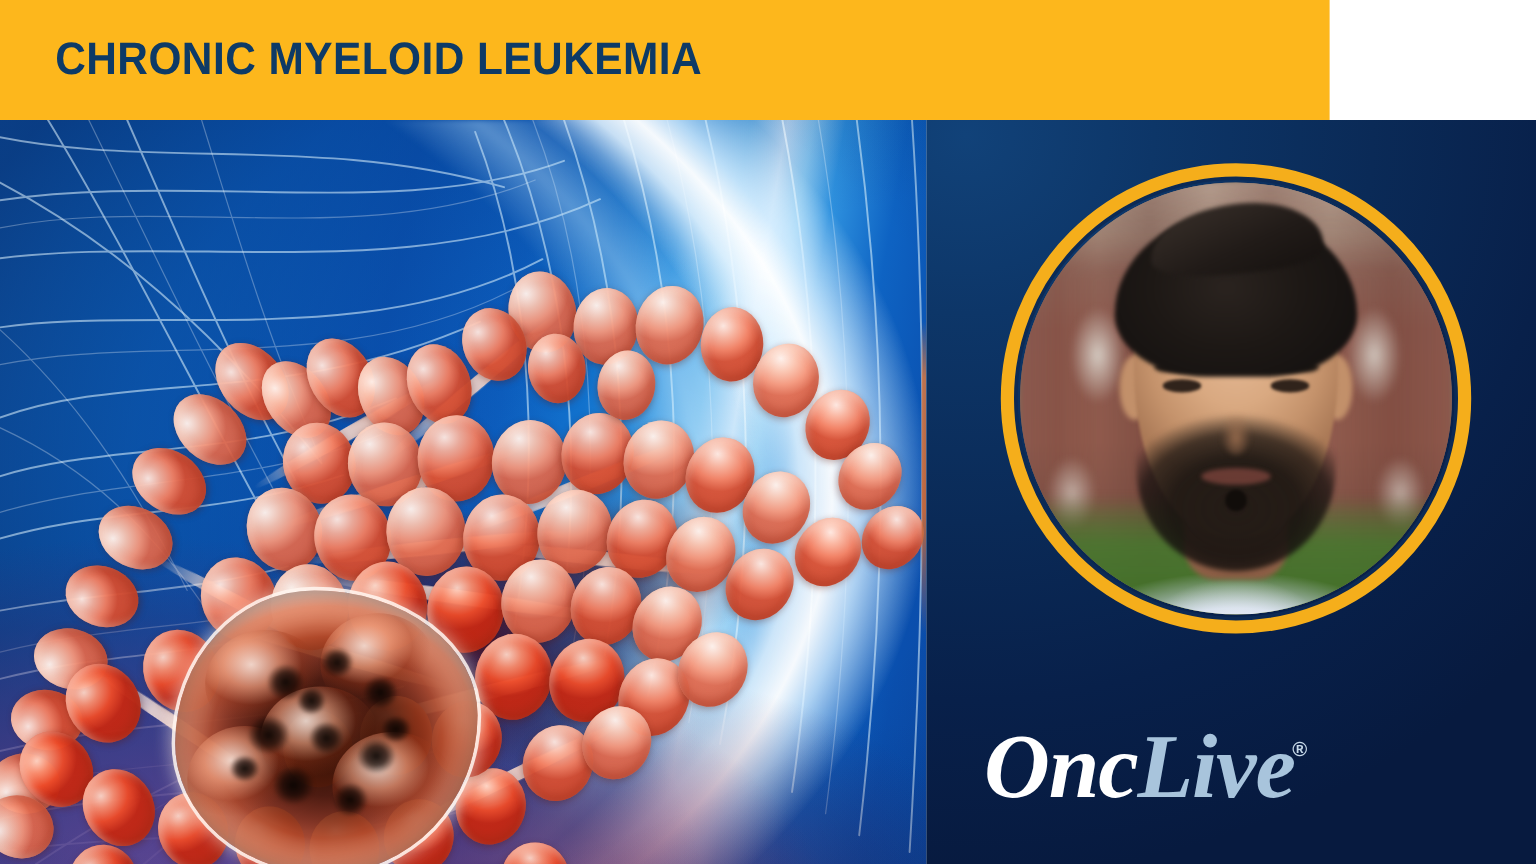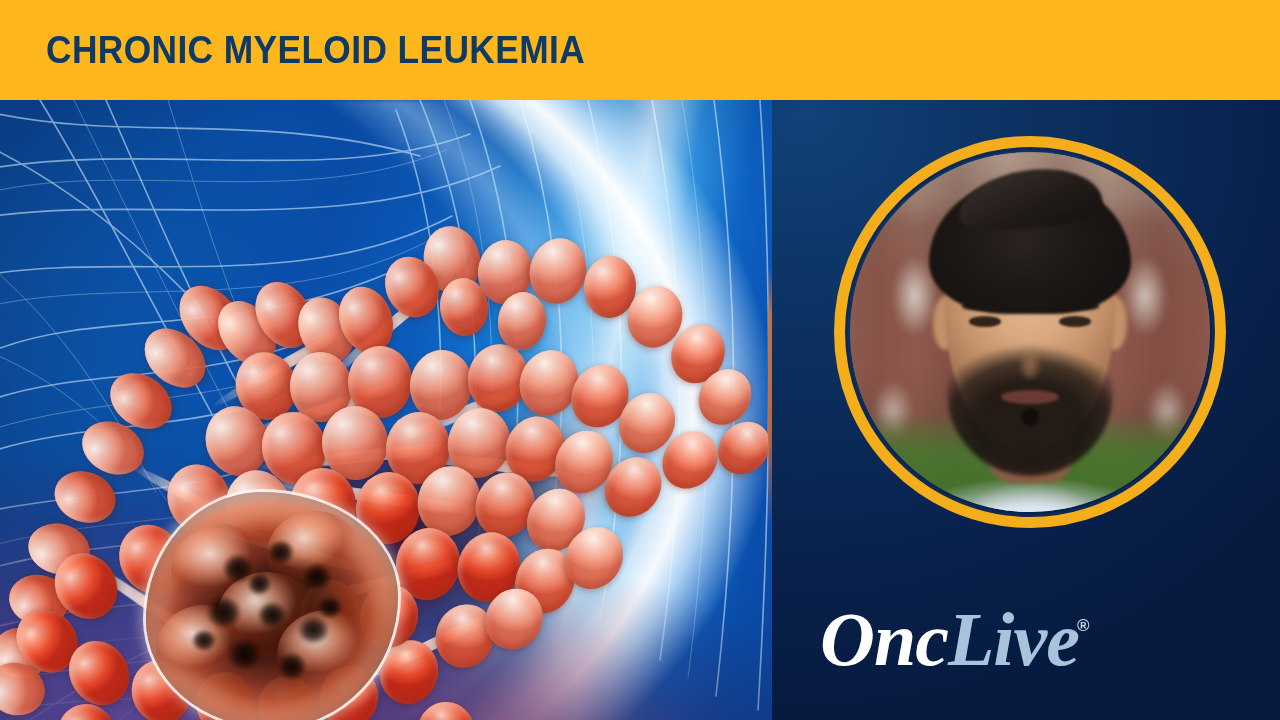--- a/index.html
+++ b/index.html
@@ -19,21 +19,21 @@
     width: 1280px;
     height: 720px;
     background: #ffffff;
     overflow: hidden;
   }
 
   
   #header-bar {
     position: absolute;
     left: 0; top: 0;
-    width: 1280px;
+    width: 1108px;
     height: 100px;
     background: #fdb71c;
     overflow: hidden;
   }
   #header-title {
     position: absolute;
     left: 46px;
     top: 50%;
     transform: translateY(-50%);
     font-family: "Liberation Sans Narrow", "Liberation Sans", sans-serif;

